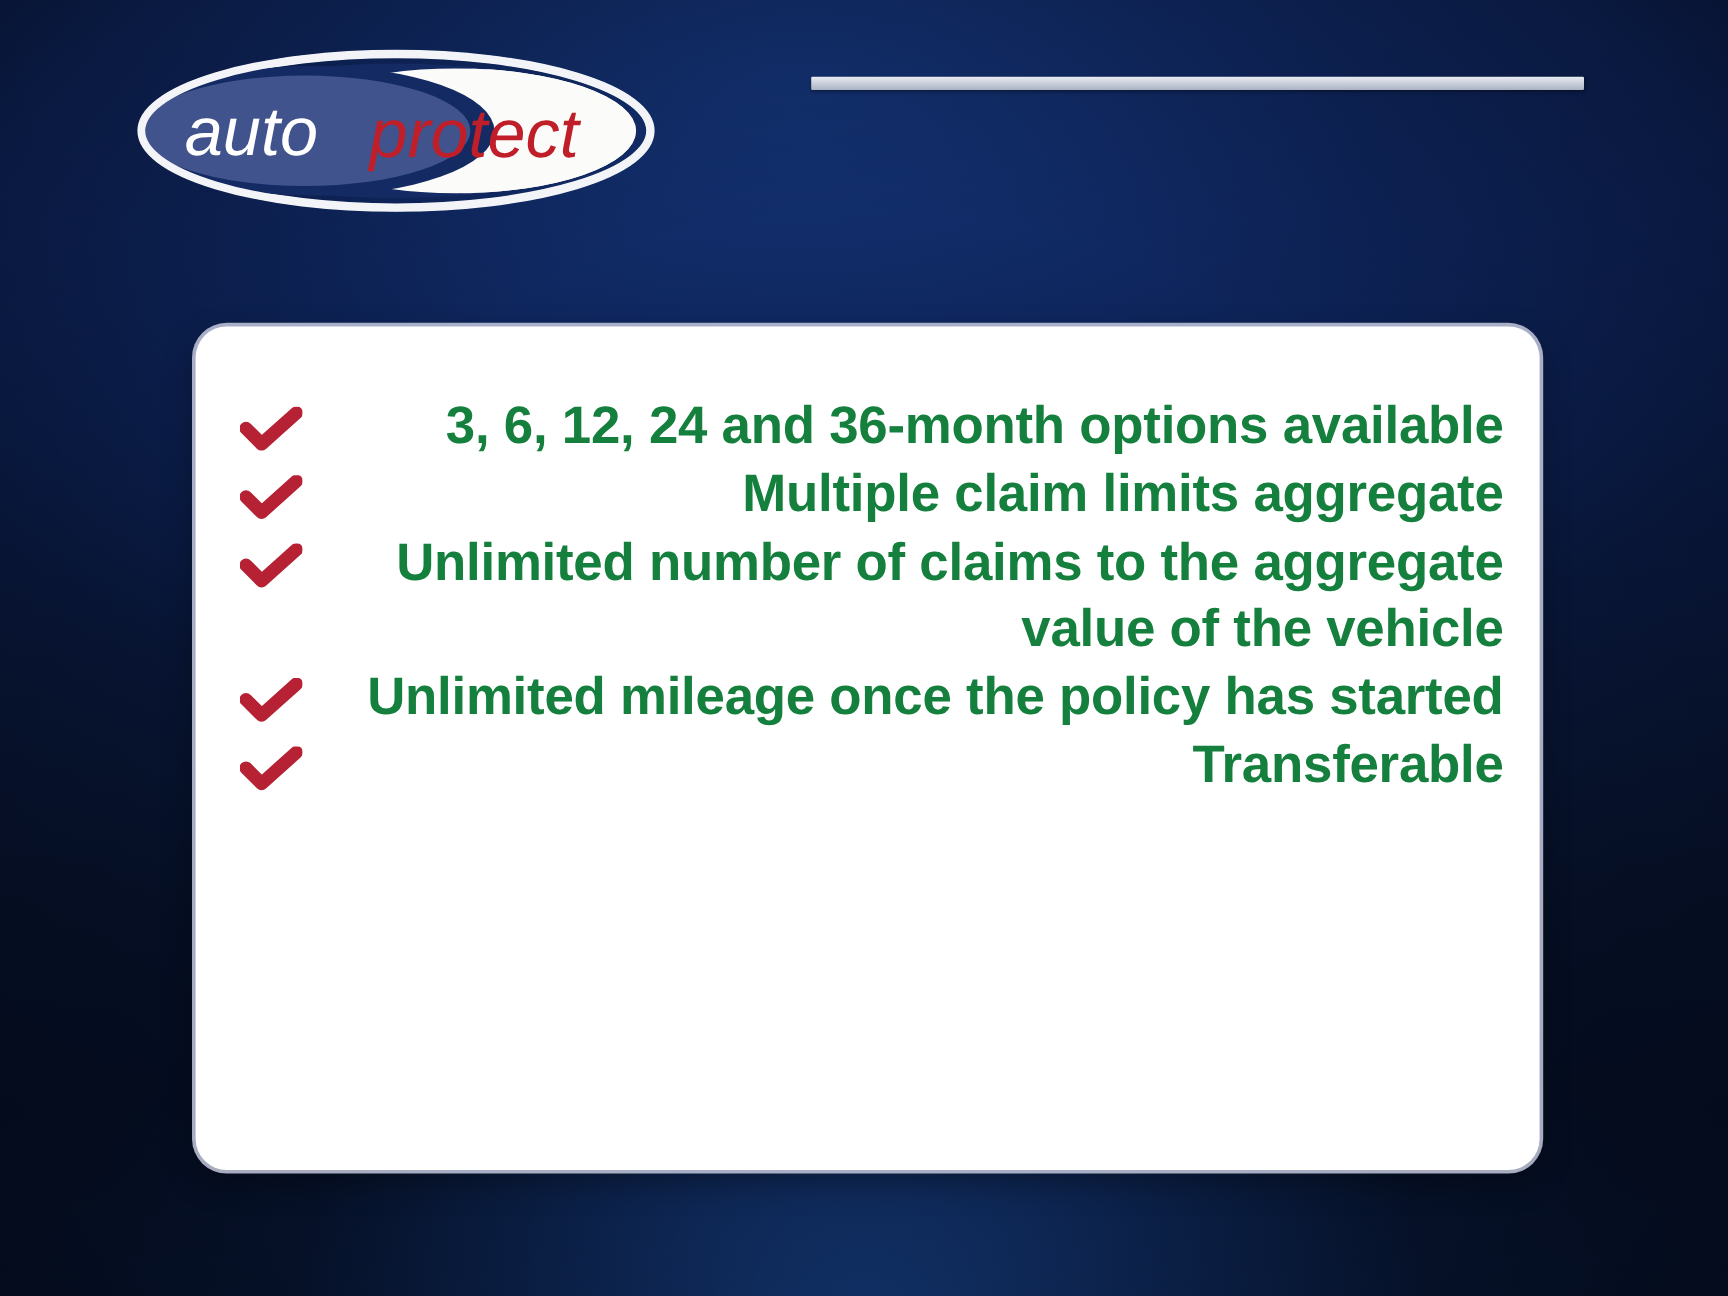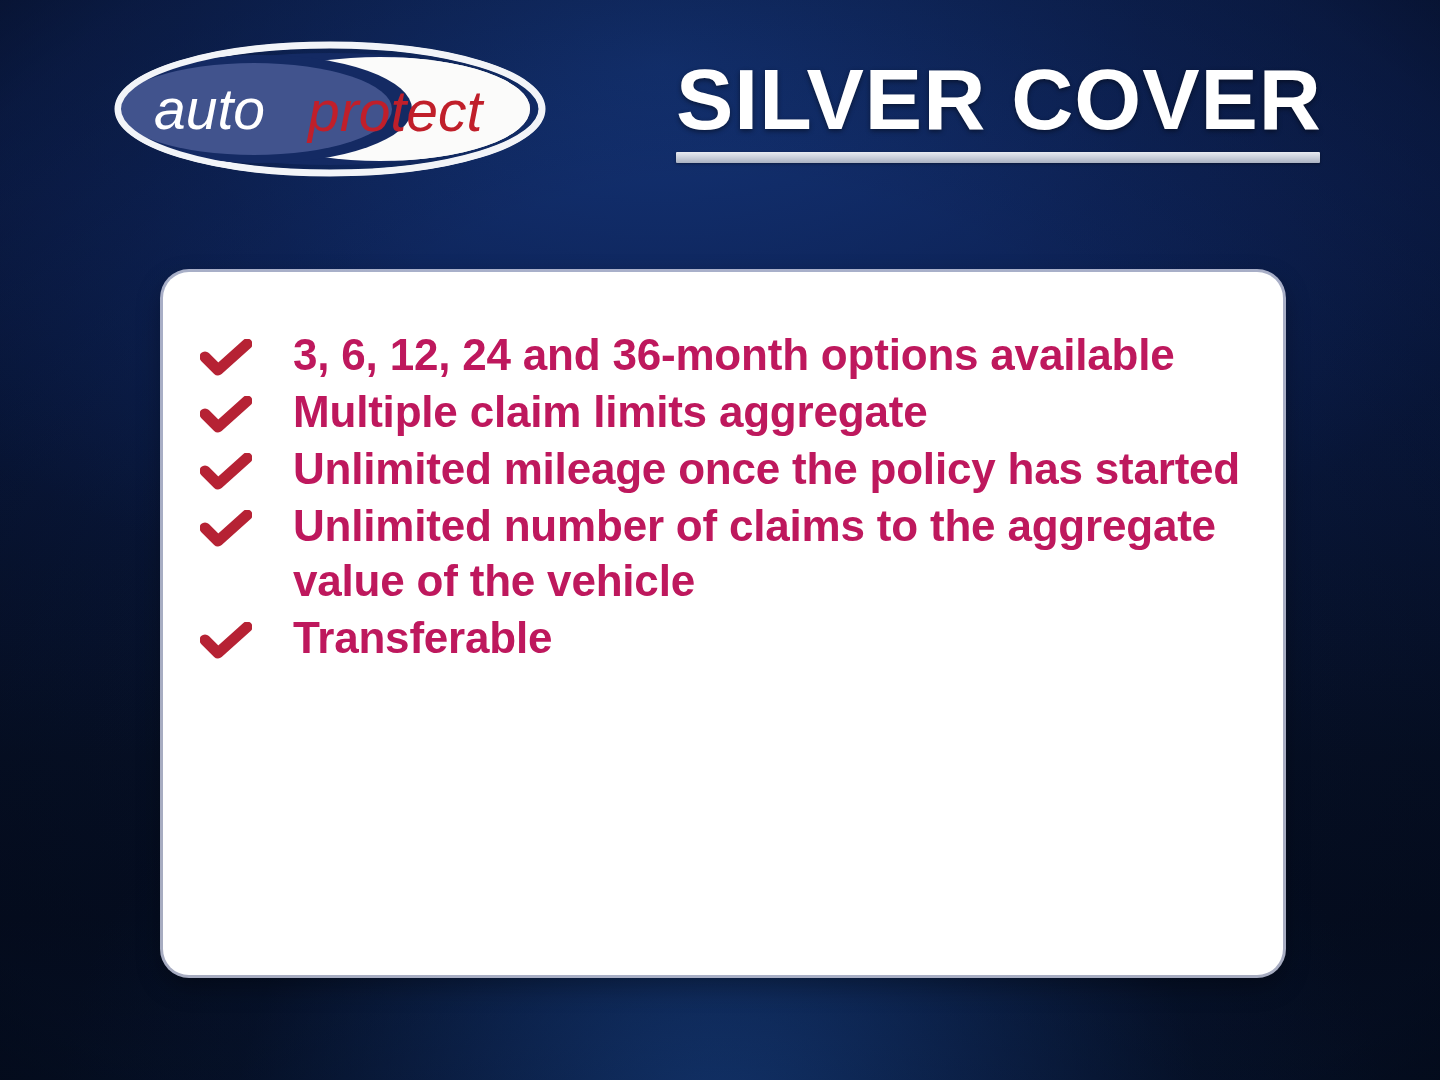--- a/index.html
+++ b/index.html
@@ -173,22 +173,23 @@
     padding-left: 4px;
   }
   .check-icon { display: block; width: 52px; height: 40px; }
 
   .benefit-text {
     flex: 1 1 auto;
     font-family: "Liberation Sans", sans-serif;
     font-weight: bold;
     font-size: 44px;
     line-height: 55px;
-    color: #be185d;
+    color: #15803d;
     letter-spacing: -0.2px;
+    text-align: right;
   }
 </style>
 </head>
 <body>
 
 <div id="slide">
 
   <div class="bg-base"></div>
   <div class="bg-rays"></div>
   <div class="bg-vignette"></div>
@@ -223,21 +224,20 @@
 
         <ellipse cx="218" cy="70" rx="212" ry="64" fill="none" stroke="#f2f4f8" stroke-width="6"></ellipse>
 
         <text x="42" y="90" font-family="'Liberation Sans', sans-serif" font-size="57" font-style="italic" font-weight="normal" fill="#ffffff">auto</text>
 
         <text x="196" y="92" font-family="'Liberation Sans', sans-serif" font-size="57" font-style="italic" font-weight="normal" fill="#c01f2a">protect</text>
       </svg>
     </div>
 
     <div class="title-block">
-      <div class="title-text">SILVER COVER</div>
       <div class="title-rule"></div>
     </div>
 
   </div>
 
   <div class="card">
     <div class="benefits">
 
       <div class="benefit-row">
         <span class="check-cell">
@@ -256,30 +256,30 @@
         </span>
         <span class="benefit-text">Multiple claim limits aggregate</span>
       </div>
 
       <div class="benefit-row">
         <span class="check-cell">
           <svg class="check-icon" viewBox="0 0 52 40" xmlns="http://www.w3.org/2000/svg">
             <path d="M5 18 L18 31 L47 5" fill="none" stroke="#b62234" stroke-width="11" stroke-linecap="round" stroke-linejoin="round"></path>
           </svg>
         </span>
+        <span class="benefit-text">Unlimited number of claims to the aggregate value of the vehicle</span>
+      </div>
+
+      <div class="benefit-row">
+        <span class="check-cell">
+          <svg class="check-icon" viewBox="0 0 52 40" xmlns="http://www.w3.org/2000/svg">
+            <path d="M5 18 L18 31 L47 5" fill="none" stroke="#b62234" stroke-width="11" stroke-linecap="round" stroke-linejoin="round"></path>
+          </svg>
+        </span>
         <span class="benefit-text">Unlimited mileage once the policy has started</span>
-      </div>
-
-      <div class="benefit-row">
-        <span class="check-cell">
-          <svg class="check-icon" viewBox="0 0 52 40" xmlns="http://www.w3.org/2000/svg">
-            <path d="M5 18 L18 31 L47 5" fill="none" stroke="#b62234" stroke-width="11" stroke-linecap="round" stroke-linejoin="round"></path>
-          </svg>
-        </span>
-        <span class="benefit-text">Unlimited number of claims to the aggregate value of the vehicle</span>
       </div>
 
       <div class="benefit-row">
         <span class="check-cell">
           <svg class="check-icon" viewBox="0 0 52 40" xmlns="http://www.w3.org/2000/svg">
             <path d="M5 18 L18 31 L47 5" fill="none" stroke="#b62234" stroke-width="11" stroke-linecap="round" stroke-linejoin="round"></path>
           </svg>
         </span>
         <span class="benefit-text">Transferable</span>
       </div>

